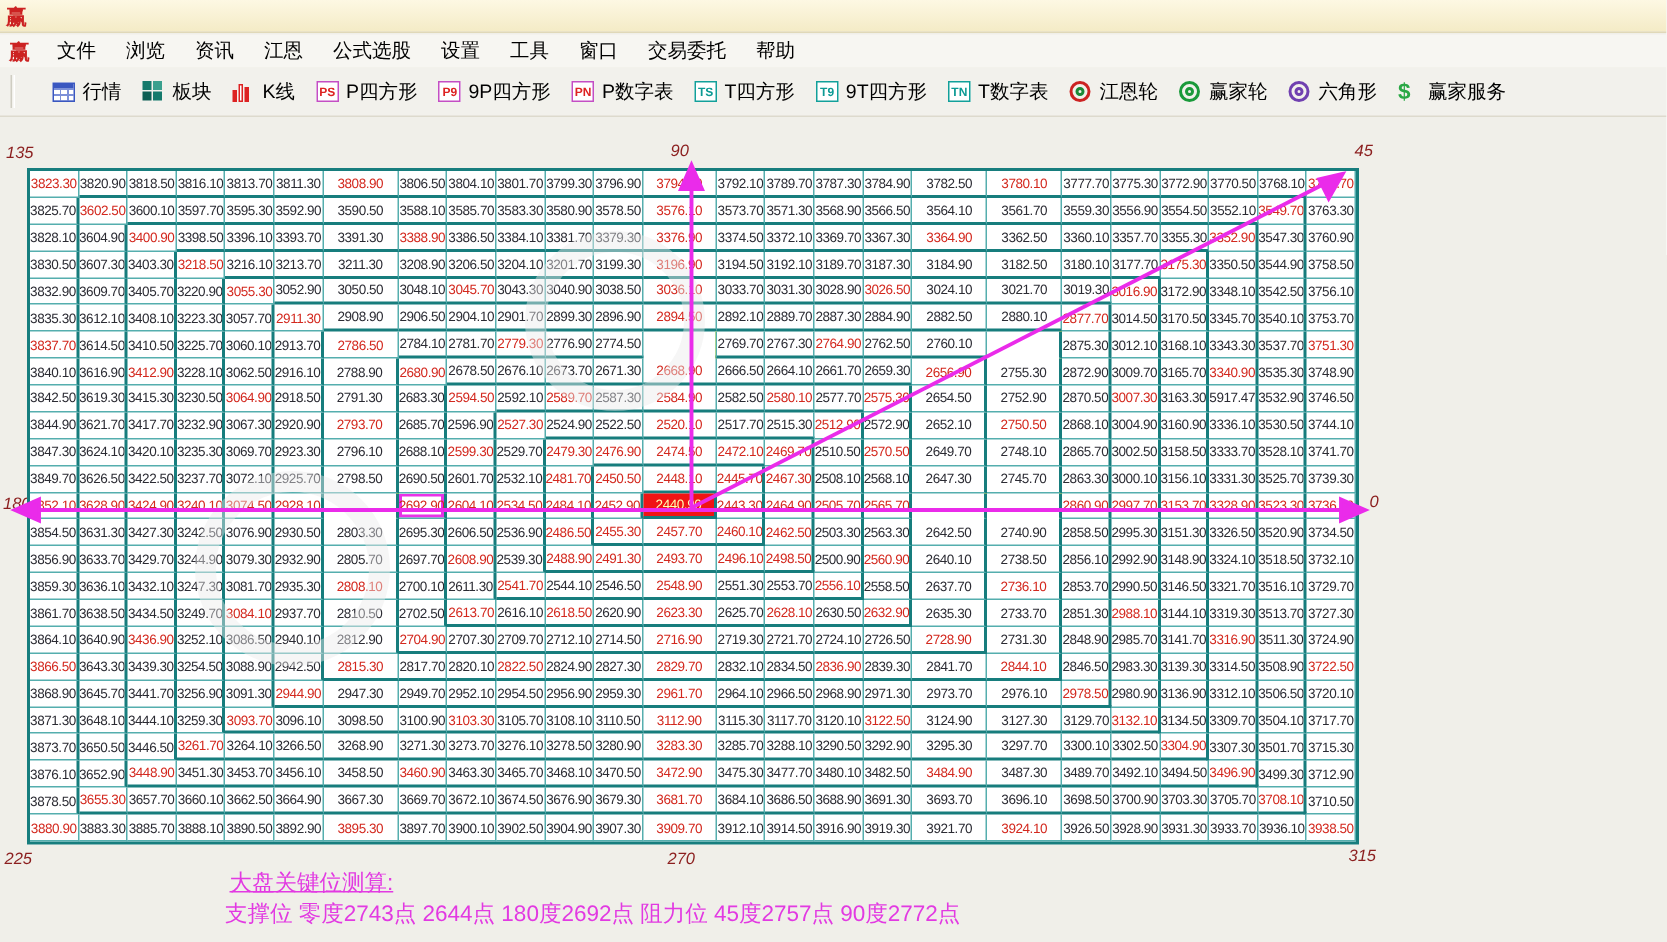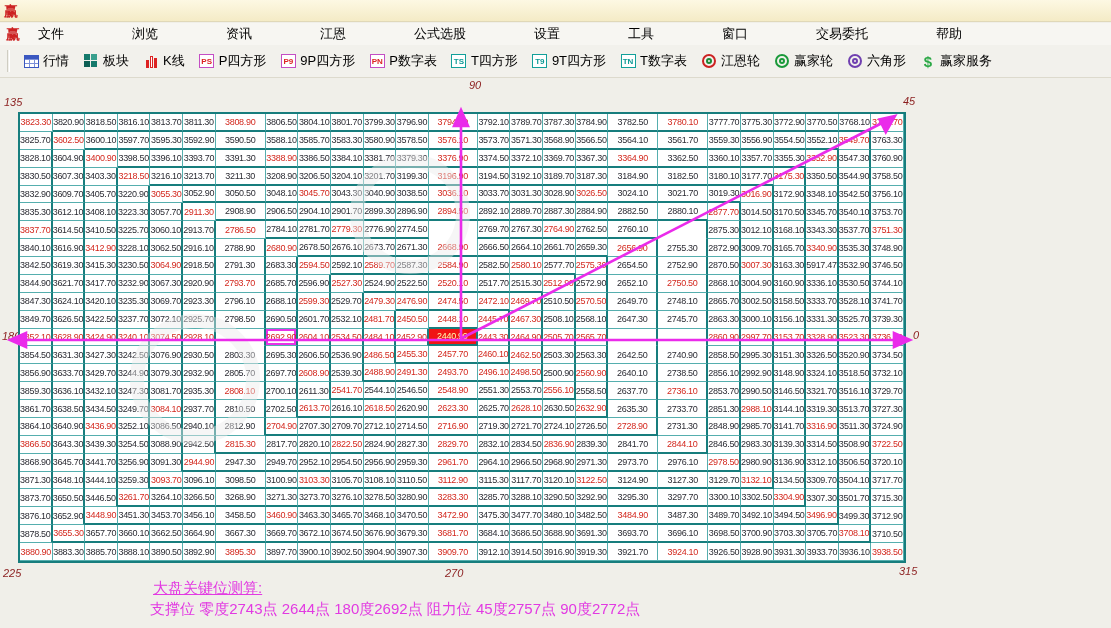--- a/index.html
+++ b/index.html
@@ -19,26 +19,26 @@
   .red-logo { color:#cc2222; font-weight:bold; font-size:14px; line-height:1; }
   .menubar {
     position:absolute; left:0; top:23px; width:1111px; height:22px;
     background:#f7f6f2; display:flex; align-items:center; gap:2px;
     font-size:13px; padding-left:6px;
   }
   .menu-item { padding:2px 10px; color:#000; cursor:default; }
   .toolbar {
     position:absolute; left:0; top:45px; width:1111px; height:33px;
     background:#f2f1ec; border-bottom:1px solid #dddacd;
-    display:flex; align-items:center; gap:4px; padding-left:4px;
+    display:flex; align-items:center; gap:16px; padding-left:4px;
     font-size:13px; color:#000;
   }
   .tb-sep { width:3px; height:22px; border-left:1px solid #cfcdc2; border-right:1px solid #fff; margin:0 3px; }
   .tb-item { display:flex; align-items:center; gap:4px; padding:2px 6px; }
-  .tb-ico { width:16px; height:16px; display:flex; align-items:center; justify-content:center; flex:0 0 16px; }
+  .tb-ico { width:16px; height:16px; display:flex; align-items:center; justify-content:flex-start; flex:0 0 16px; }
   .ico-table { width:15px; height:13px; border:1px solid #3a57c0; background:
       linear-gradient(#3a57c0 0 3px, transparent 3px),
       repeating-linear-gradient(90deg, transparent 0 4px, #7c90d8 4px 5px),
       repeating-linear-gradient(transparent 0 3px, #7c90d8 3px 4px), #fff; }
   .ico-blocks { width:14px; height:14px; display:grid; grid-template-columns:6px 6px; grid-template-rows:6px 6px; gap:1px; }
   .ico-blocks i { background:#157a6c; } .ico-blocks i:nth-child(2){ background:#3aa08e; } .ico-blocks i:nth-child(3){ background:#0d5f54; }
   .ico-candles { display:flex; align-items:flex-end; gap:1px; height:14px; }
   .ico-candles i { width:3px; background:#d22; } 
   .ico-candles i:nth-child(1){ height:8px; } .ico-candles i:nth-child(2){ height:12px; background:#fff; border:1px solid #d22; } .ico-candles i:nth-child(3){ height:10px; }
   .ico-badge { width:15px; height:14px; font-size:8px; font-weight:bold; display:flex; align-items:center; justify-content:center; background:#fff; }
@@ -92,21 +92,21 @@
 </style>
 </head>
 <body>
 
 <div class="titlebar">
   <span class="red-logo">赢</span>
 </div>
 
 <div class="menubar">
   <span class="red-logo" style="margin-right:6px;">赢</span>
-  <span id="menu-items" style="display:flex;gap:48px;">
+  <span id="menu-items" style="display:flex;">
       <span class="menu-item">文件</span>
       <span class="menu-item">浏览</span>
       <span class="menu-item">资讯</span>
       <span class="menu-item">江恩</span>
       <span class="menu-item">公式选股</span>
       <span class="menu-item">设置</span>
       <span class="menu-item">工具</span>
       <span class="menu-item">窗口</span>
       <span class="menu-item">交易委托</span>
       <span class="menu-item">帮助</span>
@@ -219,21 +219,21 @@
   <span class="step-combo">
     <span class="step-swatch"></span>
     <span class="combo-btn">▼</span>
   </span>
   <span class="px-btn default" style="left:308px;">阻力位</span>
   <span class="px-btn" style="left:372px;">支撑位</span>
   <span class="chart-title">江恩矩阵图</span>
 </div>
 
 <span class="corner-label" style="left:4px;   top:96px;">135</span>
-<span class="corner-label" style="left:447px; top:79px;margin-left:22px;">90</span>
+<span class="corner-label" style="left:447px; top:95px;">90</span>
 <span class="corner-label" style="left:903px; top:95px;">45</span>
 <span class="corner-label" style="left:2px;   top:330px;">180</span>
 <span class="corner-label" style="left:913px; top:329px;">0</span>
 <span class="corner-label" style="left:3px;   top:567px;">225</span>
 <span class="corner-label" style="left:445px; top:567px;">270</span>
 <span class="corner-label" style="left:899px; top:565px;">315</span>
 
 <div class="matrix" id="matrix">
   <div class="wm" style="left:330px; top:40px;  width:120px; height:120px;"></div>
   <div class="wm" style="left:110px; top:200px; width:130px; height:130px;"></div>

